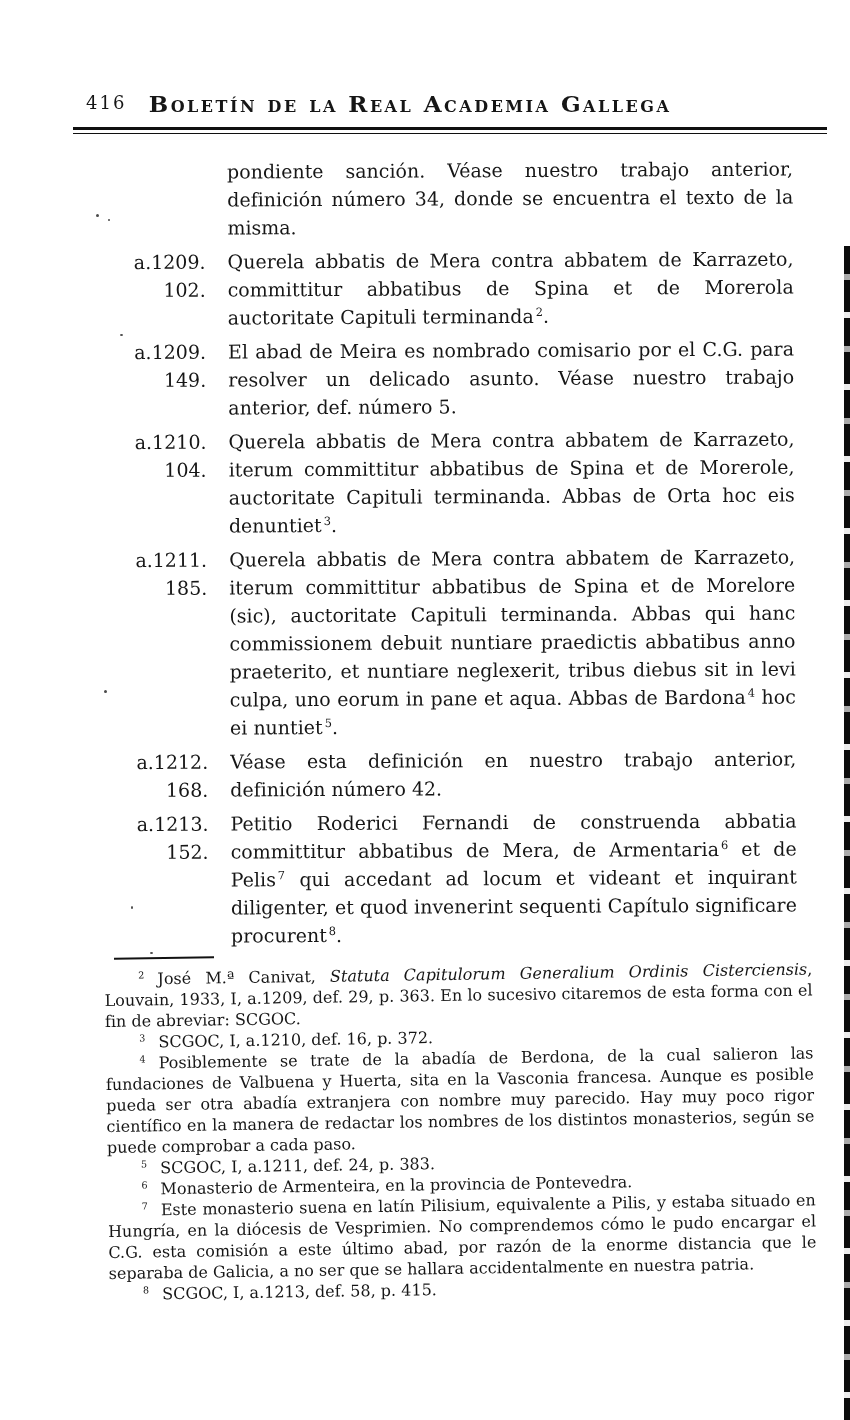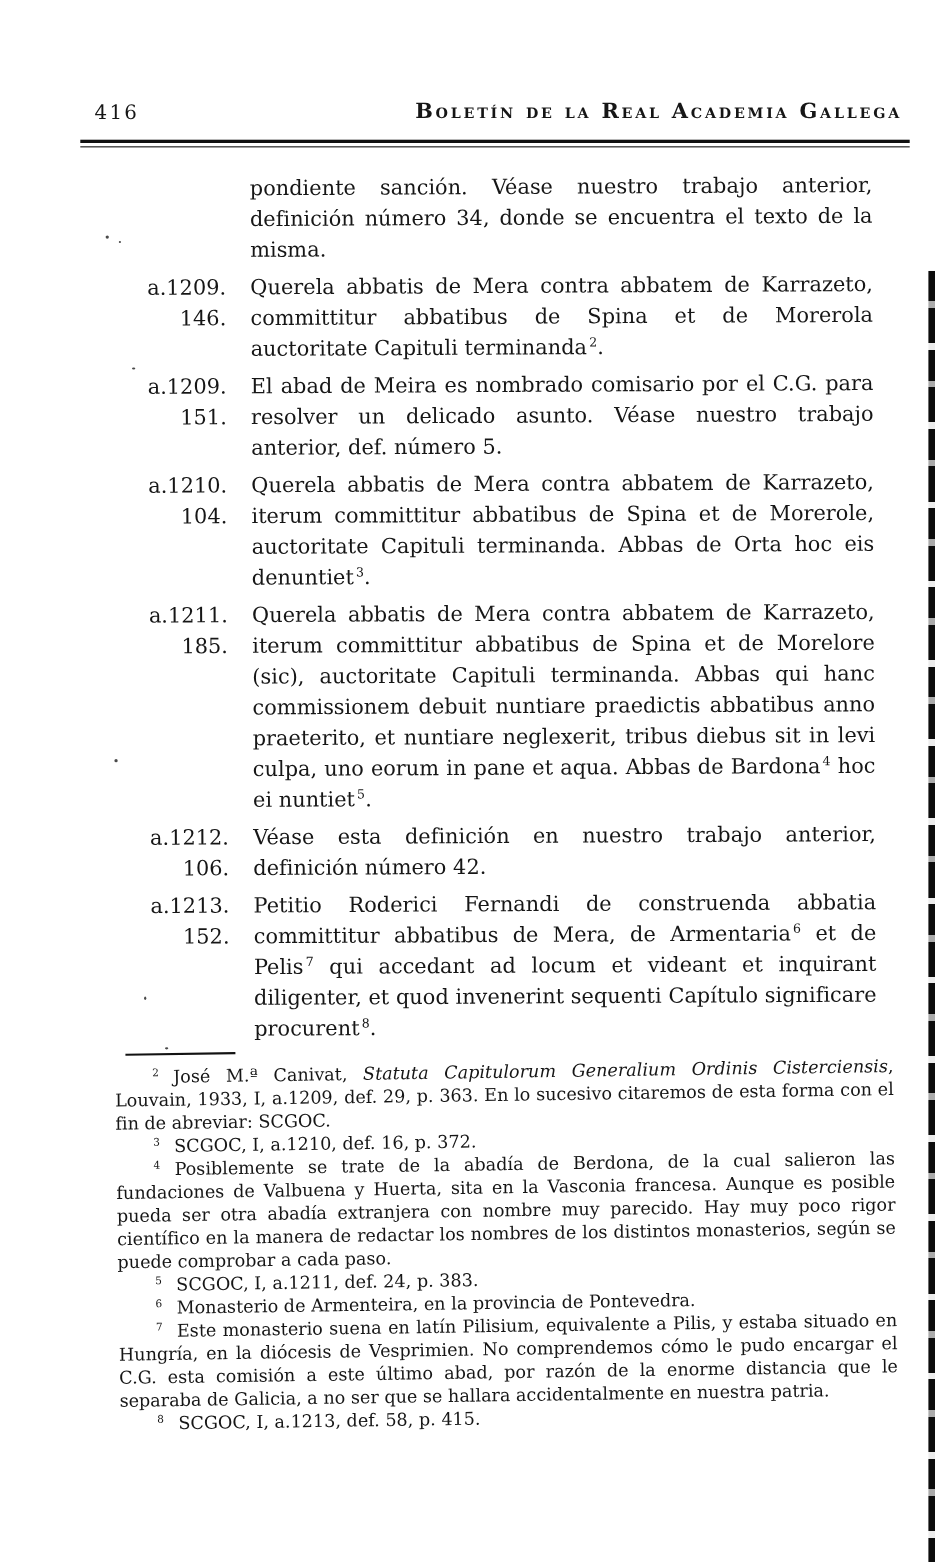--- a/index.html
+++ b/index.html
@@ -13,22 +13,22 @@
   .page { position: absolute; inset: 0; }
 
   
   .masthead { position: absolute; top: 90px; left: 0; width: 850px; height: 32px; }
   .pagenum {
     position: absolute; left: 86px; top: 2px;
     font-size: 18px; font-weight: 400; letter-spacing: 2px;
   }
   .journal {
     position: absolute; left: 0; right: 30px; top: 0; margin: 0;
-    text-align: right;
-    font-size: 19px; font-weight: 700;
+    text-align: center;
+    font-size: 23px; font-weight: 700;
     font-variant: small-caps; letter-spacing: 2.5px;
   }
   .rule {
     position: absolute; top: 127px; left: 73px; width: 754px; height: 3px;
     border-top: 3.5px solid #101010; border-bottom: 1.5px solid #101010;
   }
 
   
   .body-entries {
     position: absolute; top: 158px; left: 133px; width: 660px;
@@ -85,29 +85,29 @@
       <div class="labels">
         <span></span>
         <span></span>
       </div>
       <p class="etext">pondiente sanción. Véase nuestro trabajo anterior, definición número 34, donde se encuentra el texto de la misma.</p>
     </div>
 
     <div class="entry">
       <div class="labels">
         <span>a.1209.</span>
-        <span>146.</span>
+        <span>102.</span>
       </div>
       <p class="etext">Querela abbatis de Mera contra abbatem de Karrazeto, committitur abbatibus de Spina et de Morerola auctoritate Capituli terminanda<sup>2</sup>.</p>
     </div>
 
     <div class="entry">
       <div class="labels">
         <span>a.1209.</span>
-        <span>151.</span>
+        <span>149.</span>
       </div>
       <p class="etext">El abad de Meira es nombrado comisario por el C.G. para resolver un delicado asunto. Véase nuestro trabajo anterior, def. número 5.</p>
     </div>
 
     <div class="entry">
       <div class="labels">
         <span>a.1210.</span>
         <span>104.</span>
       </div>
       <p class="etext">Querela abbatis de Mera contra abbatem de Karrazeto, iterum committitur abbatibus de Spina et de Morerole, auctoritate Capituli terminanda. Abbas de Orta hoc eis denuntiet<sup>3</sup>.</p>
@@ -117,21 +117,21 @@
       <div class="labels">
         <span>a.1211.</span>
         <span>185.</span>
       </div>
       <p class="etext">Querela abbatis de Mera contra abbatem de Karrazeto, iterum committitur abbatibus de Spina et de Morelore (sic), auctoritate Capituli terminanda. Abbas qui hanc commissionem debuit nuntiare praedictis abbatibus anno praeterito, et nuntiare neglexerit, tribus diebus sit in levi culpa, uno eorum in pane et aqua. Abbas de Bardona<sup>4</sup> hoc ei nuntiet<sup>5</sup>.</p>
     </div>
 
     <div class="entry">
       <div class="labels">
         <span>a.1212.</span>
-        <span>106.</span>
+        <span>168.</span>
       </div>
       <p class="etext">Véase esta definición en nuestro trabajo anterior, definición número 42.</p>
     </div>
 
     <div class="entry">
       <div class="labels">
         <span>a.1213.</span>
         <span>152.</span>
       </div>
       <p class="etext">Petitio Roderici Fernandi de construenda abbatia committitur abbatibus de Mera, de Armentaria<sup>6</sup> et de Pelis<sup>7</sup> qui accedant ad locum et videant et inquirant diligenter, et quod invenerint sequenti Capítulo significare procurent<sup>8</sup>.</p>

